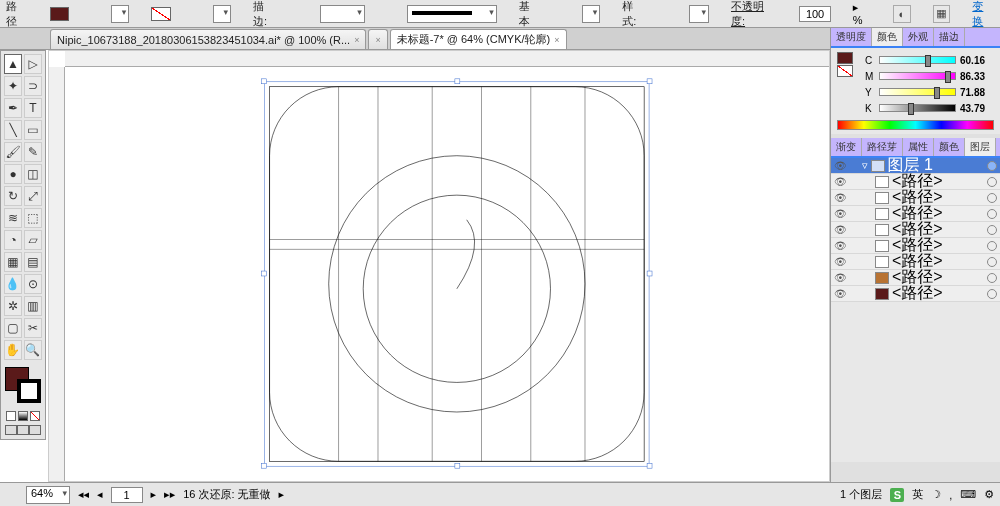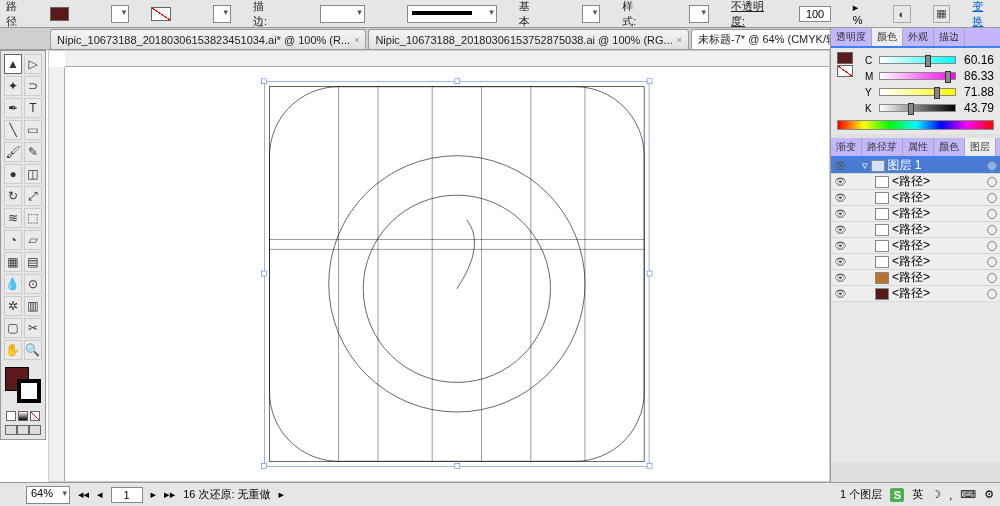--- a/index.html
+++ b/index.html
@@ -39,30 +39,30 @@
 
 .rightcol { position: absolute; right: 0; top: 28px; width: 170px; bottom: 24px; background: #e0e0e0; border-left: 1px solid #999; }
 .paneltabs { height: 20px; background: #c4b5fd; display: flex; border-bottom: 2px solid #3b82f6; text-align: center; }
 .ptab { padding: 2px 5px; font-size: 10px; color: #333; border-right: 1px solid #aaa; }
 .ptab.active { background: #eee; }
 .colorpanel { padding: 4px 6px; background: #e8e8e8; }
 .colorrow { display: flex; align-items: center; gap: 4px; height: 16px; }
 .colorrow .ch { width: 10px; font-size: 10px; }
 .slider { flex: 1; height: 8px; border: 1px solid #888; position: relative; }
 .slider .thumb { position: absolute; top: -2px; width: 6px; height: 12px; background: #888; border: 1px solid #333; }
-.colorrow .val { width: 34px; text-align: right; font-size: 12px; }
+.colorrow .val { width: 34px; font-size: 10px; font-weight: bold; }
 .spectrum { height: 10px; margin-top: 4px; background: linear-gradient(to right,#f00,#ff0,#0f0,#0ff,#00f,#f0f,#f00); border: 1px solid #888; }
 .swatchpair { width: 24px; display: flex; flex-direction: column; gap: 1px; }
 .swatchpair div { width: 16px; height: 12px; border: 1px solid #666; }
 .layerspanel { background: #eee; }
 .layerrow { height: 16px; display: flex; align-items: center; border-bottom: 1px solid #d8d8d8; padding: 0 3px; gap: 3px; }
 .layerrow.sel { background: #4a7cd4; color: #fff; }
 .eye { width: 12px; height: 12px; font-size: 10px; text-align: center; color: #555; }
 .lthumb { width: 14px; height: 12px; border: 1px solid #888; background: #fff; }
-.lname { flex: 1; font-size: 12px; }
+.lname { flex: 1; font-size: 16px; }
 .ltarget { width: 10px; height: 10px; border: 1px solid #888; border-radius: 50%; }
 
 .statusbar { position: absolute; left: 0; right: 0; bottom: 0; height: 24px; background: #e6e6e6; border-top: 1px solid #999; display: flex; align-items: center; padding: 0 6px; gap: 8px; font-size: 10px; }
 .statusbar .spacer { flex: 1; }
 .imebadge { width: 14px; height: 14px; background: #4caf50; color: #fff; font-weight: bold; text-align: center; line-height: 14px; border-radius: 2px; }
 </style>
 </head>
 <body>
 
 <div class="controlbar">
@@ -87,21 +87,20 @@
   <span class="iconbtn">▦</span>
   <span class="link">变换</span>
 </div>
 
 <div class="tabbar">
   <div class="tab">
       <span>Nipic_10673188_20180306153823451034.ai* @ 100% (R...</span>
       <span class="x">×</span>
     </div>
   <div class="tab">
-      <span>Nipic_10673188_20180306153752875038.ai @ 100% (RG...</span>
       <span class="x">×</span>
     </div>
   <div class="tab active">
       <span>未标题-7* @ 64% (CMYK/轮廓)</span>
       <span class="x">×</span>
     </div>
 </div>
 
 <div class="toolbox">
   <div class="row">

